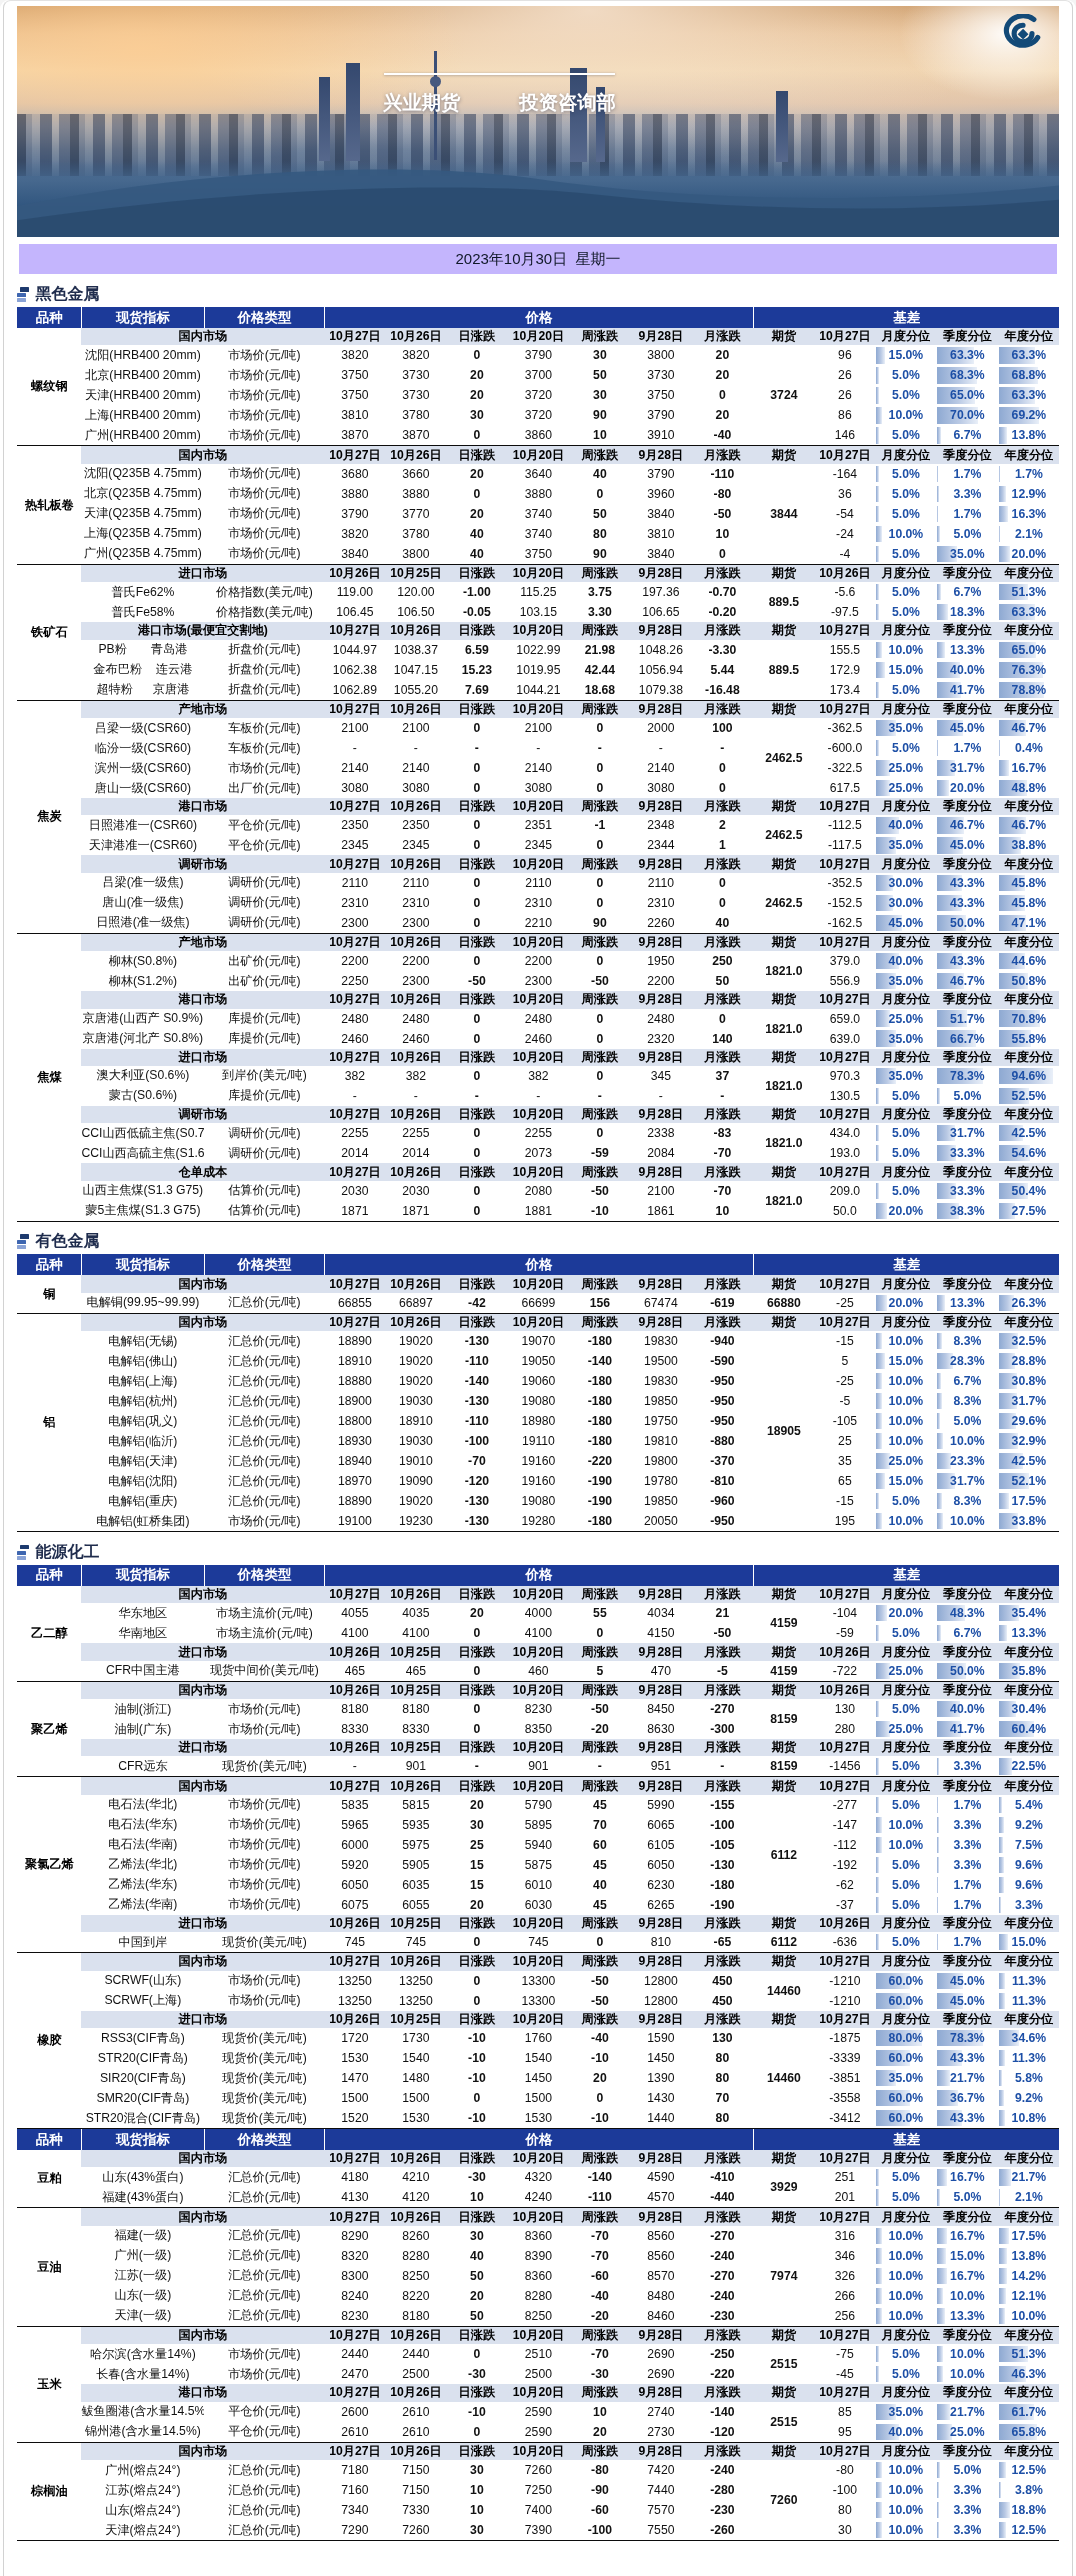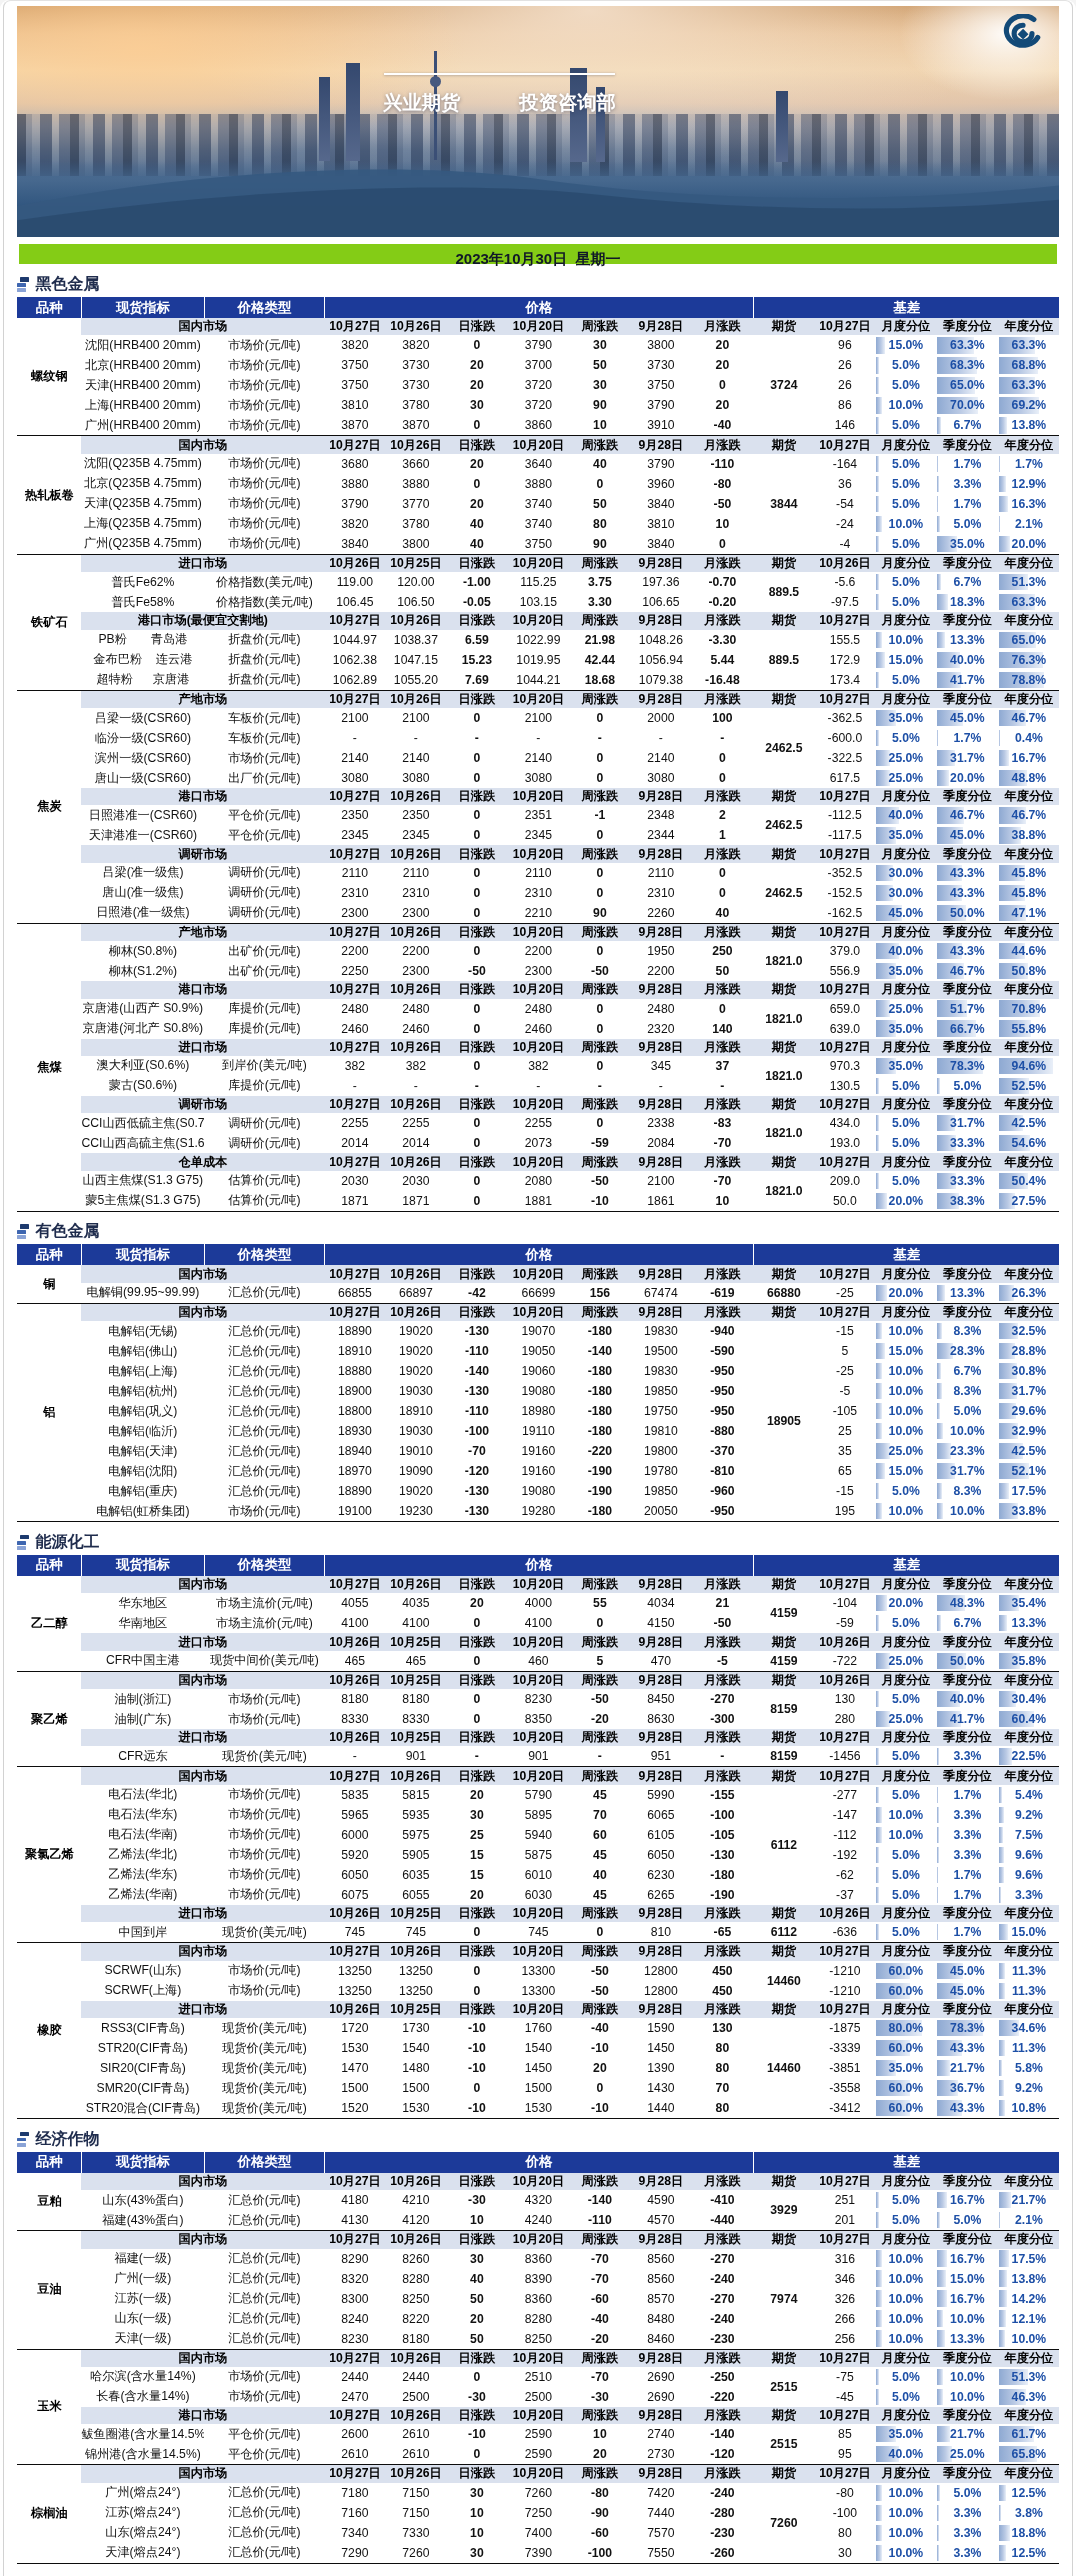--- a/index.html
+++ b/index.html
@@ -32,22 +32,22 @@
   .river{position:absolute;left:0;right:0;bottom:0;height:76px;
     background:linear-gradient(180deg,rgba(90,120,155,.0),rgba(70,104,142,.85) 26%,#31567f 60%,#284a6f 100%);}
   .river svg{position:absolute;left:0;bottom:0;}
   .b-inner{position:absolute;left:0;right:77px;top:50px;text-align:center;color:#fff;z-index:2;}
   .b-title{font-size:30px;font-weight:bold;letter-spacing:3.9px;text-shadow:0 1.3px 5.1px rgba(40,50,80,.55);}
   .b-line{width:231px;height:1.9px;background:#fff;margin:16.7px auto 14px auto;box-shadow:0 0.6px 2.6px rgba(40,50,80,.4);}
   .b-sub{display:flex;justify-content:center;gap:59px;font-size:19.3px;font-weight:bold;text-shadow:0 1.3px 3.9px rgba(40,50,80,.5);}
   .logo{position:absolute;top:7.7px;right:10.3px;width:55px;height:39px;z-index:3;}
 
   
-  .datebar{margin:7px 19.3px 0 19.3px;height:20px;line-height:30px;background:#84cc16;
-    text-align:center;font-size:15px;font-weight:bold;color:#101828;white-space:pre;}
+  .datebar{margin:7px 19.3px 0 19.3px;height:30px;line-height:30px;background:#c4b5fd;
+    text-align:center;font-size:15px;font-weight:normal;color:#101828;white-space:pre;}
 
   
   .sec-title{display:flex;align-items:flex-end;gap:6.4px;margin:11.6px 0 5.1px 17.4px;}
   .sq{display:block;border-radius:0.6px;}
   .sq1{width:9px;height:4.5px;background:#1d3a6e;margin-left:2.6px;}
   .sq2{width:8.4px;height:3.9px;background:#3e66b0;margin:1.3px 0;}
   .sq3{width:8.4px;height:3.9px;background:#8aa3d6;}
   .sec-title .t{font-size:16px;font-weight:bold;color:#1f2c4d;line-height:1;}
 
   table.rep{border-collapse:collapse;table-layout:fixed;width:1042px;margin-left:17.4px;border-bottom:1.9px solid #0c0c0c;}
@@ -1583,28 +1583,20 @@
             <td class="cd">-10</td>
             <td class="num">1440</td>
             <td class="cu">80</td>
             <td class="bas">-3412</td>
             <td class="pct"><div class="pbar" style="width: 56.4%;"></div><span class="pv">60.0%</span></td>
             <td class="pct"><div class="pbar" style="width: 40.702%;"></div><span class="pv">43.3%</span></td>
             <td class="pct"><div class="pbar" style="width: 10.152%;"></div><span class="pv">10.8%</span></td>
           </tr>
         </tbody>
       </table>
-      <div class="sec-title">
-        <span>
-          <span class="sq sq1"></span>
-          <span class="sq sq2"></span>
-          <span class="sq sq3"></span>
-        </span>
-        <span class="t">经济作物</span>
-      </div>
       <table class="rep">
         <colgroup>
           <col style="width: 64px;">
           <col style="width: 123px;">
           <col style="width: 120px;">
           <col style="width: 61px;">
           <col style="width: 61px;">
           <col style="width: 61px;">
           <col style="width: 62px;">
           <col style="width: 61px;">

